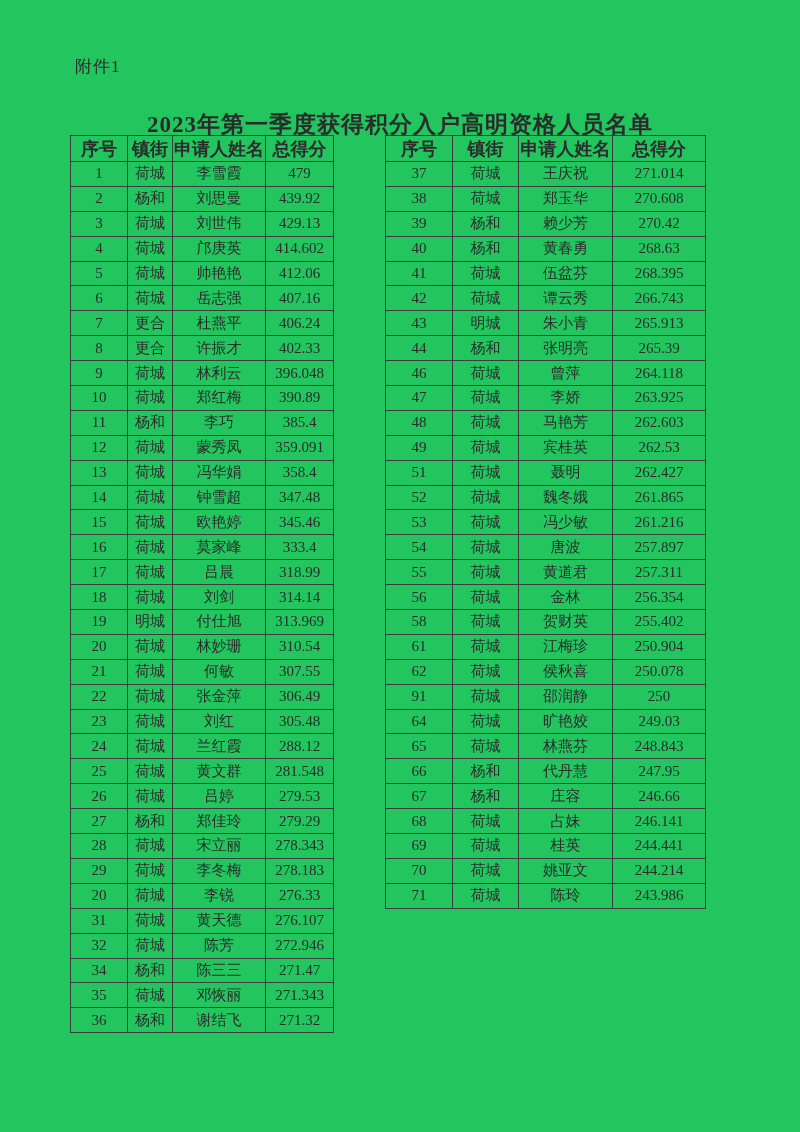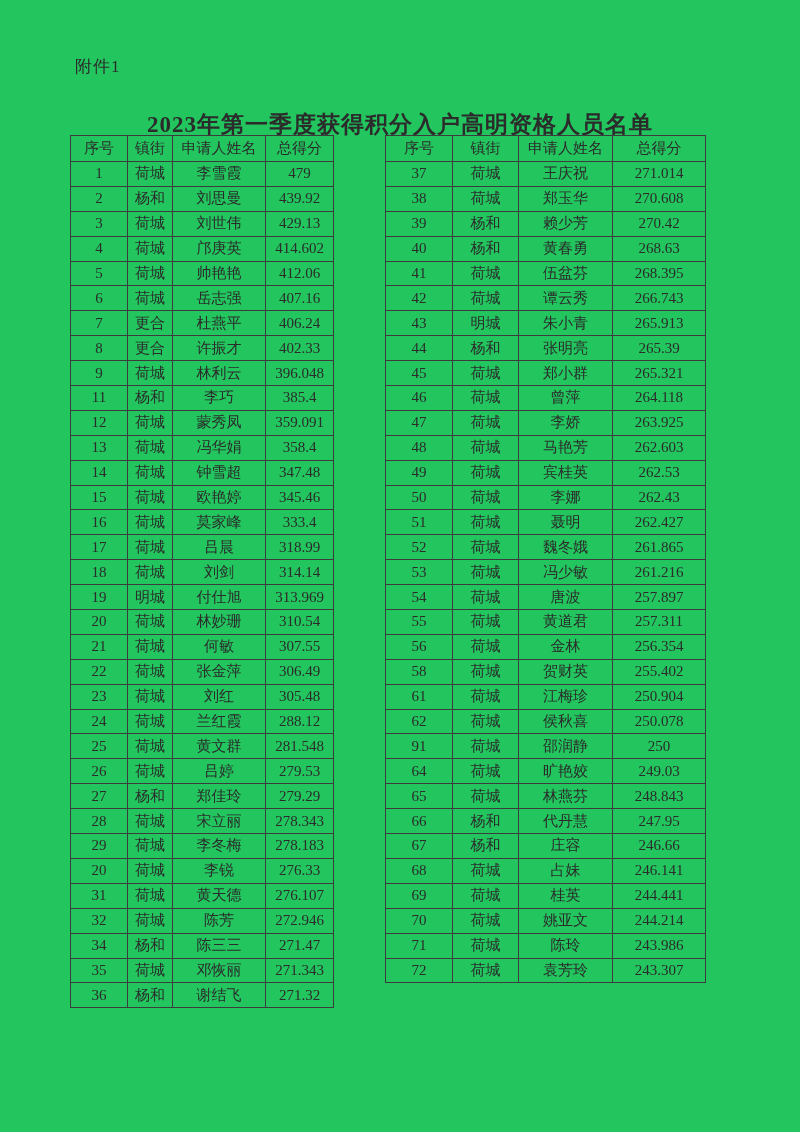--- a/index.html
+++ b/index.html
@@ -27,21 +27,21 @@
     border-collapse:collapse; table-layout:fixed;
     background:transparent;
   }
   table.score-table th, table.score-table td {
     border:1.5px solid #3c3c3c;
     text-align:center; vertical-align:middle;
     font-size:15px; padding:0; height:23.9px;
     white-space:nowrap; overflow:hidden;
     font-family:"Liberation Serif","DejaVu Serif",serif;
   }
-  table.score-table thead th { height:25px; font-weight:normal; font-size:15px; }
+  table.score-table thead th { height:25px; font-weight:bold; font-size:18px; }
   #table-left  { left:70px;  width:263px; }
   #table-right { left:385px; width:320px; }
   #table-left  col.c0{width:57px;} #table-left  col.c1{width:45px;}
   #table-left  col.c2{width:93px;} #table-left  col.c3{width:68px;}
   #table-right col.c0{width:67px;} #table-right col.c1{width:66px;}
   #table-right col.c2{width:94px;} #table-right col.c3{width:93px;}
 </style>
 </head>
 <body>
 
@@ -114,20 +114,26 @@
           <td>许振才</td>
           <td>402.33</td>
         </tr>
         <tr>
           <td>9</td>
           <td>荷城</td>
           <td>林利云</td>
           <td>396.048</td>
         </tr>
         <tr>
+          <td>10</td>
+          <td>荷城</td>
+          <td>郑红梅</td>
+          <td>390.89</td>
+        </tr>
+        <tr>
           <td>11</td>
           <td>杨和</td>
           <td>李巧</td>
           <td>385.4</td>
         </tr>
         <tr>
           <td>12</td>
           <td>荷城</td>
           <td>蒙秀凤</td>
           <td>359.091</td>
@@ -331,26 +337,20 @@
           <td>朱小青</td>
           <td>265.913</td>
         </tr>
         <tr>
           <td>44</td>
           <td>杨和</td>
           <td>张明亮</td>
           <td>265.39</td>
         </tr>
         <tr>
-          <td>45</td>
-          <td>荷城</td>
-          <td>郑小群</td>
-          <td>265.321</td>
-        </tr>
-        <tr>
           <td>46</td>
           <td>荷城</td>
           <td>曾萍</td>
           <td>264.118</td>
         </tr>
         <tr>
           <td>47</td>
           <td>荷城</td>
           <td>李娇</td>
           <td>263.925</td>
@@ -361,26 +361,20 @@
           <td>马艳芳</td>
           <td>262.603</td>
         </tr>
         <tr>
           <td>49</td>
           <td>荷城</td>
           <td>宾桂英</td>
           <td>262.53</td>
         </tr>
         <tr>
-          <td>50</td>
-          <td>荷城</td>
-          <td>李娜</td>
-          <td>262.43</td>
-        </tr>
-        <tr>
           <td>51</td>
           <td>荷城</td>
           <td>聂明</td>
           <td>262.427</td>
         </tr>
         <tr>
           <td>52</td>
           <td>荷城</td>
           <td>魏冬娥</td>
           <td>261.865</td>
@@ -473,22 +467,16 @@
           <td>70</td>
           <td>荷城</td>
           <td>姚亚文</td>
           <td>244.214</td>
         </tr>
         <tr>
           <td>71</td>
           <td>荷城</td>
           <td>陈玲</td>
           <td>243.986</td>
-        </tr>
-        <tr>
-          <td>72</td>
-          <td>荷城</td>
-          <td>袁芳玲</td>
-          <td>243.307</td>
         </tr>
       </tbody>
   </table>
 </div>
 
 </body></html>

